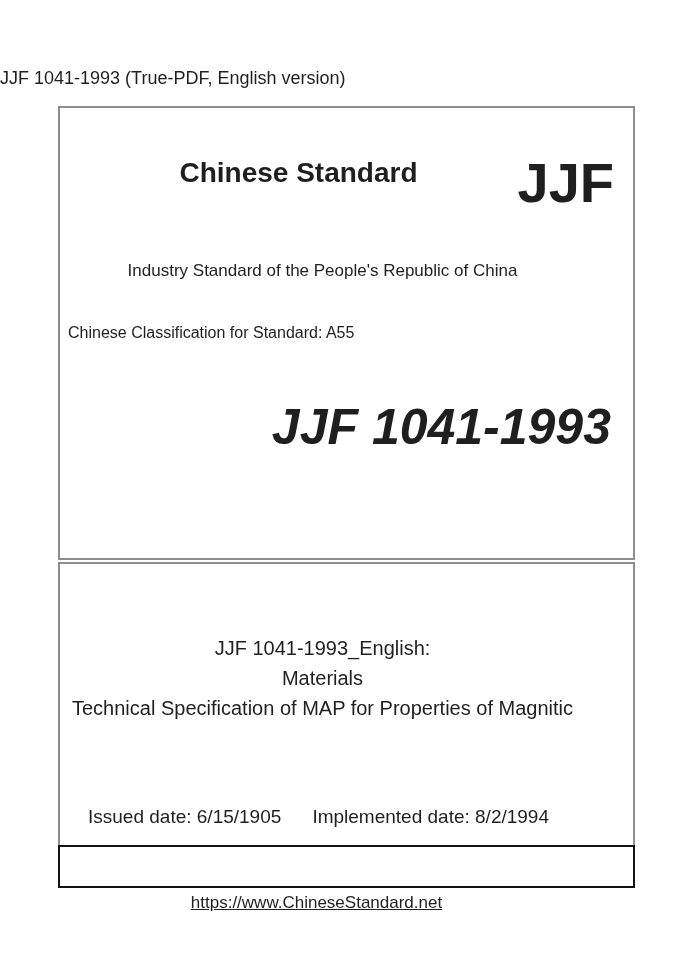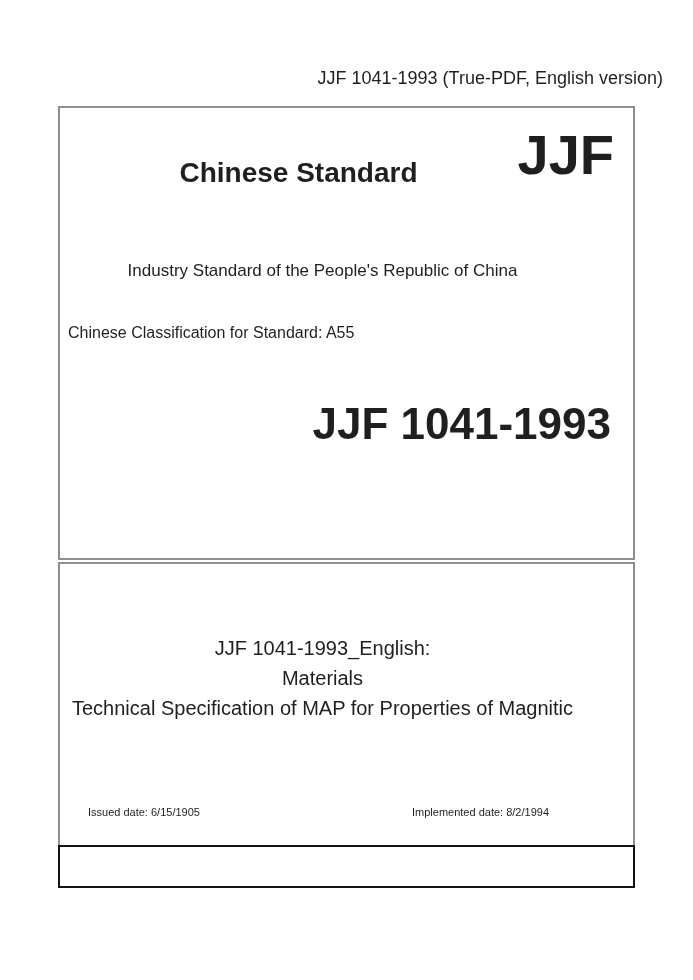--- a/index.html
+++ b/index.html
@@ -19,21 +19,21 @@
     overflow: hidden;
   }
   .page { position: absolute; inset: 0; }
 
   .header-text {
     position: absolute;
     top: 68px;
     left: 0;
     width: 693px;
     padding-right: 30px;
-    text-align: right;
+    text-align: left;
     font-size: 18px;
     line-height: 1.2;
   }
 
   .frame {
     position: absolute;
     left: 58px;
     width: 577px;
     border: 2px solid var(--frame-border);
     background: #ffffff;
@@ -54,21 +54,21 @@
     left: 0;
     right: 96px;
     text-align: center;
     font-size: 28px;
     font-weight: bold;
     line-height: 1;
     white-space: nowrap;
   }
   .brand-code {
     position: absolute;
-    top: 19px;
+    top: 47px;
     right: 19px;
     font-size: 56px;
     font-weight: bold;
     line-height: 1;
     white-space: nowrap;
   }
   .org-line {
     position: absolute;
     top: 153px;
     left: 0;
@@ -83,44 +83,45 @@
     top: 215px;
     left: 8px;
     font-size: 16px;
     line-height: 1.2;
     white-space: nowrap;
   }
   .standard-number {
     position: absolute;
     top: 294px;
     right: 22px;
-    font-size: 44px;
+    font-size: 50px;
     font-weight: bold;
     line-height: 1;
     white-space: nowrap;
+    font-style: italic;
   }
 
   
   .title-block {
     position: absolute;
     top: 69px;
     left: 0;
     right: 48px;
     text-align: center;
     font-size: 20px;
     line-height: 30px;
   }
   .dates-row {
     position: absolute;
     top: 242px;
     left: 28px;
     right: 84px;
     display: flex;
     justify-content: space-between;
-    font-size: 11px;
+    font-size: 19px;
     line-height: 1.2;
     white-space: nowrap;
   }
 
   .footer-link-row {
     position: absolute;
     top: 892px;
     left: 0;
     width: 693px;
     padding-right: 60px;
@@ -156,14 +157,17 @@
       <div>Technical Specification of MAP for Properties of Magnitic</div>
     </div>
     <div class="dates-row">
       <span>Issued date: 6/15/1905</span>
       <span>Implemented date: 8/2/1994</span>
     </div>
   </div>
 
   <div class="frame frame-3"></div>
 
+  <div class="footer-link-row">
+    <a href="#">https://www.ChineseStandard.net</a>
+  </div>
 
 </div>
 
 </body></html>

